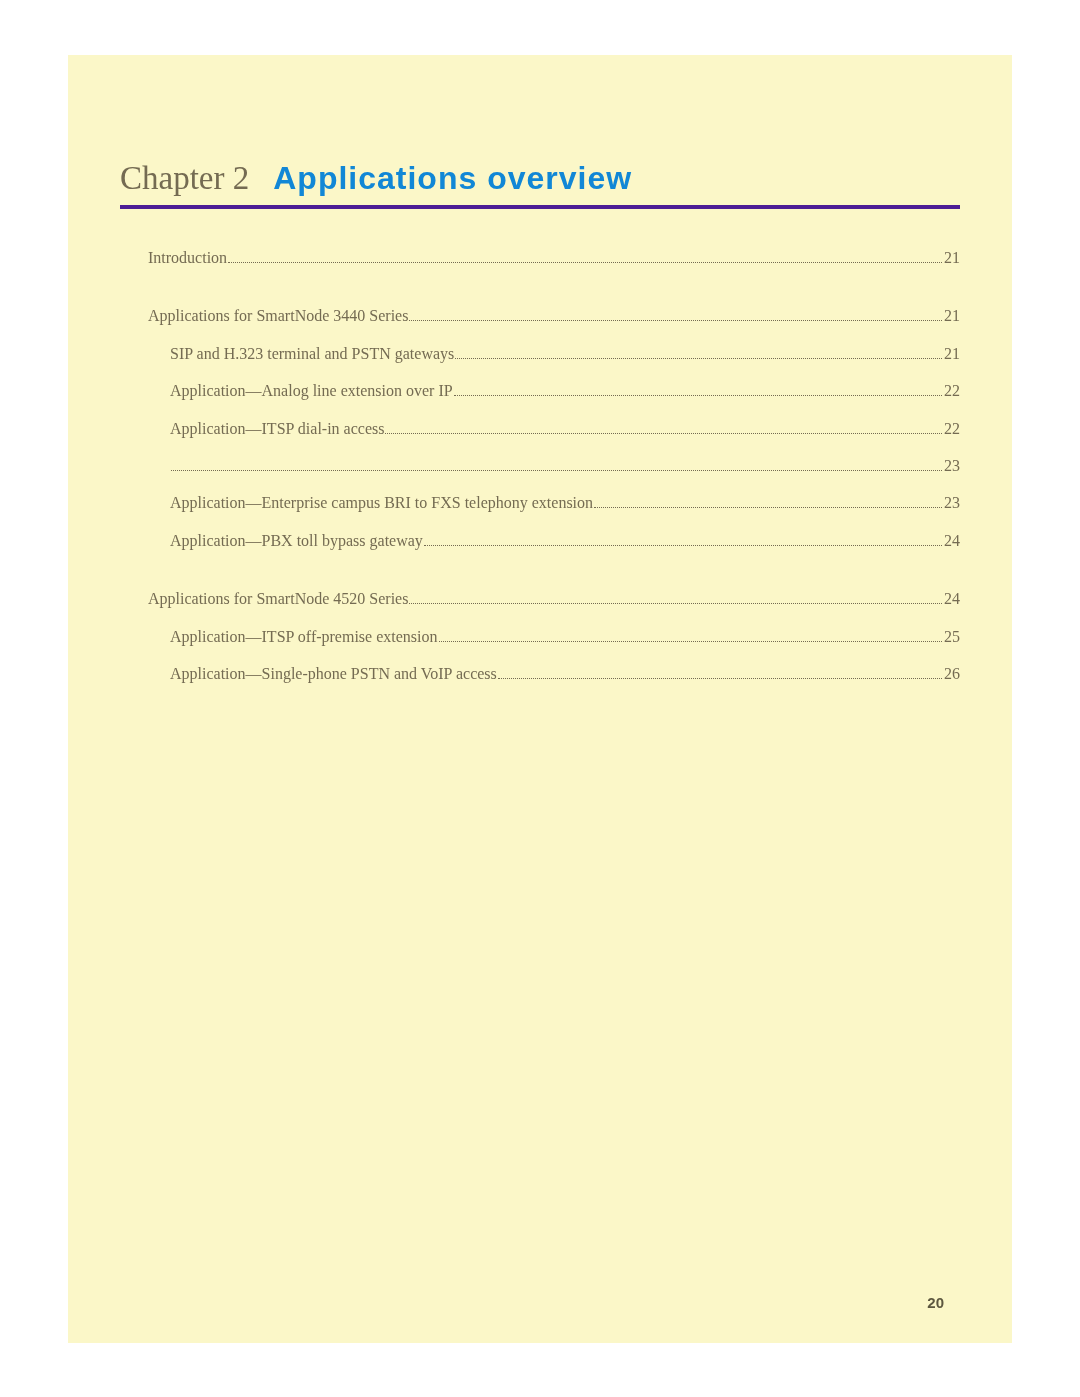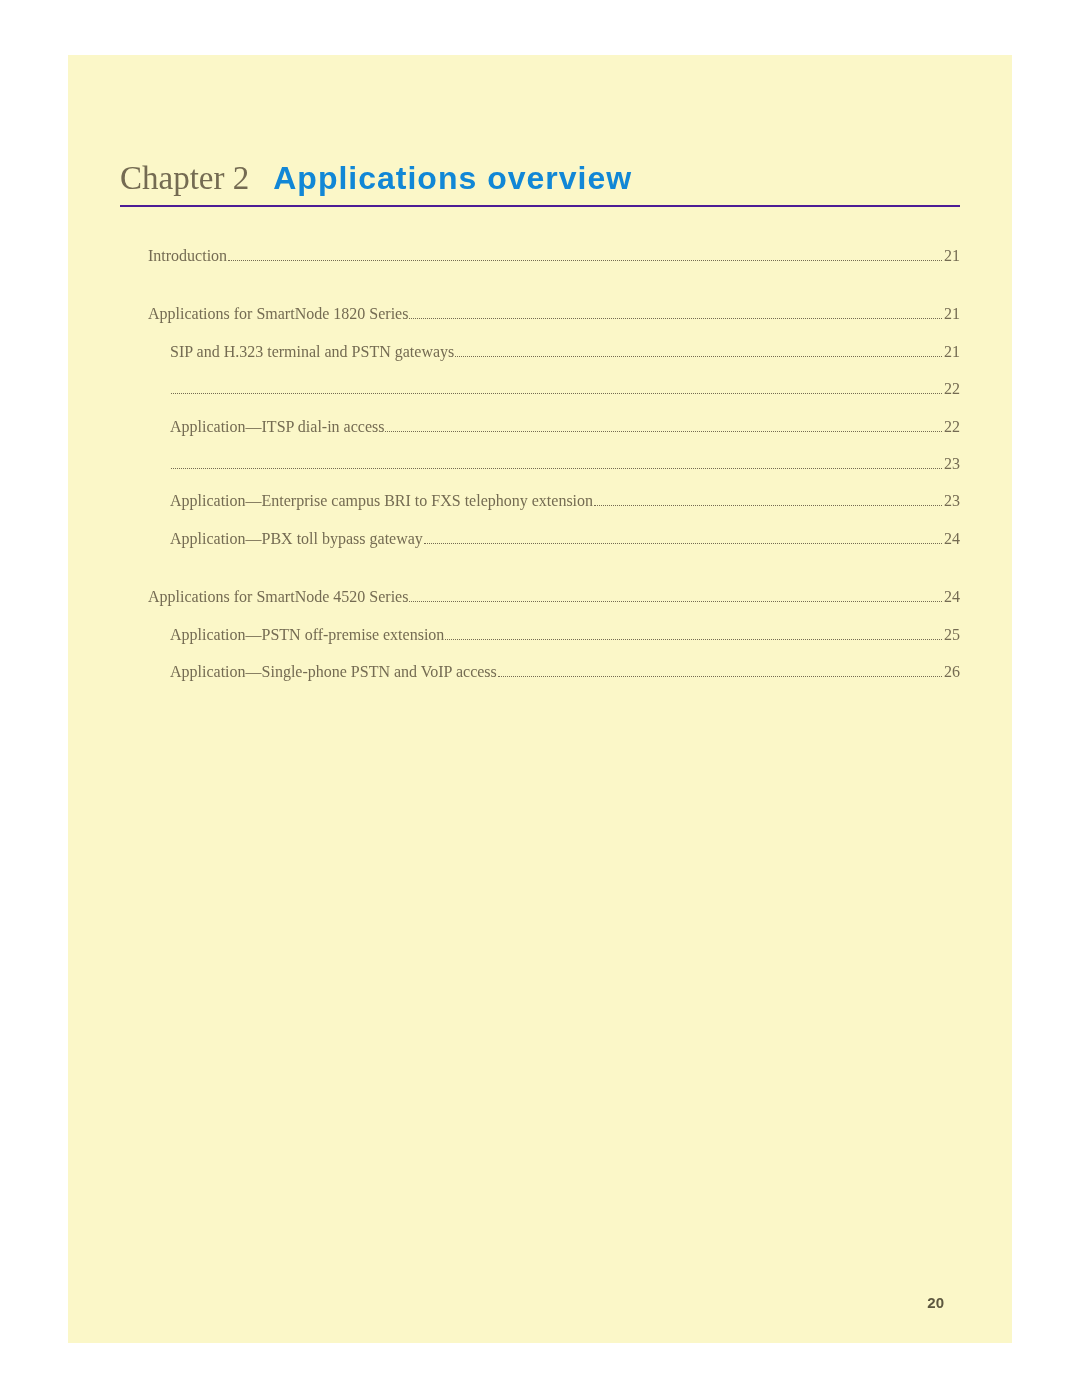--- a/index.html
+++ b/index.html
@@ -18,21 +18,21 @@
     height: 1288px;
     background: #fbf7c8;
     box-sizing: border-box;
     padding: 105px 52px 40px 52px;
   }
   .chapter-heading {
     display: flex;
     align-items: baseline;
     gap: 24px;
     padding-bottom: 8px;
-    border-bottom: 2px solid #4c1d95;
+    border-bottom: 4px solid #4c1d95;
     margin-bottom: 38px;
   }
   .chapter-label {
     font-family: Georgia, "Times New Roman", serif;
     font-size: 33px;
     font-weight: 400;
     color: #746b52;
     white-space: nowrap;
   }
   .chapter-title {
@@ -97,30 +97,31 @@
   </div>
 
 
   <div class="toc" id="toc">
       <div class="toc-row toc-indent-0">
         <span class="toc-label">Introduction</span>
         <span class="toc-leader"></span>
         <span class="toc-page">21</span>
       </div>
       <div class="toc-row toc-indent-0">
-        <span class="toc-label">Applications for SmartNode 1820 Series </span>
+        <span class="toc-label">Applications for SmartNode 3440 Series </span>
         <span class="toc-leader"></span>
         <span class="toc-page">21</span>
       </div>
       <div class="toc-row toc-indent-1">
         <span class="toc-label">SIP and H.323 terminal and PSTN gateways </span>
         <span class="toc-leader"></span>
         <span class="toc-page">21</span>
       </div>
       <div class="toc-row toc-indent-1">
+        <span class="toc-label">Application—Analog line extension over IP </span>
         <span class="toc-leader"></span>
         <span class="toc-page">22</span>
       </div>
       <div class="toc-row toc-indent-1">
         <span class="toc-label">Application—ITSP dial-in access </span>
         <span class="toc-leader"></span>
         <span class="toc-page">22</span>
       </div>
       <div class="toc-row toc-indent-1">
         <span class="toc-leader"></span>
@@ -135,21 +136,21 @@
         <span class="toc-label">Application—PBX toll bypass gateway </span>
         <span class="toc-leader"></span>
         <span class="toc-page">24</span>
       </div>
       <div class="toc-row toc-indent-0">
         <span class="toc-label">Applications for SmartNode 4520 Series </span>
         <span class="toc-leader"></span>
         <span class="toc-page">24</span>
       </div>
       <div class="toc-row toc-indent-1">
-        <span class="toc-label">Application—PSTN off-premise extension </span>
+        <span class="toc-label">Application—ITSP off-premise extension </span>
         <span class="toc-leader"></span>
         <span class="toc-page">25</span>
       </div>
       <div class="toc-row toc-indent-1">
         <span class="toc-label">Application—Single-phone PSTN and VoIP access </span>
         <span class="toc-leader"></span>
         <span class="toc-page">26</span>
       </div>
     </div>
 

